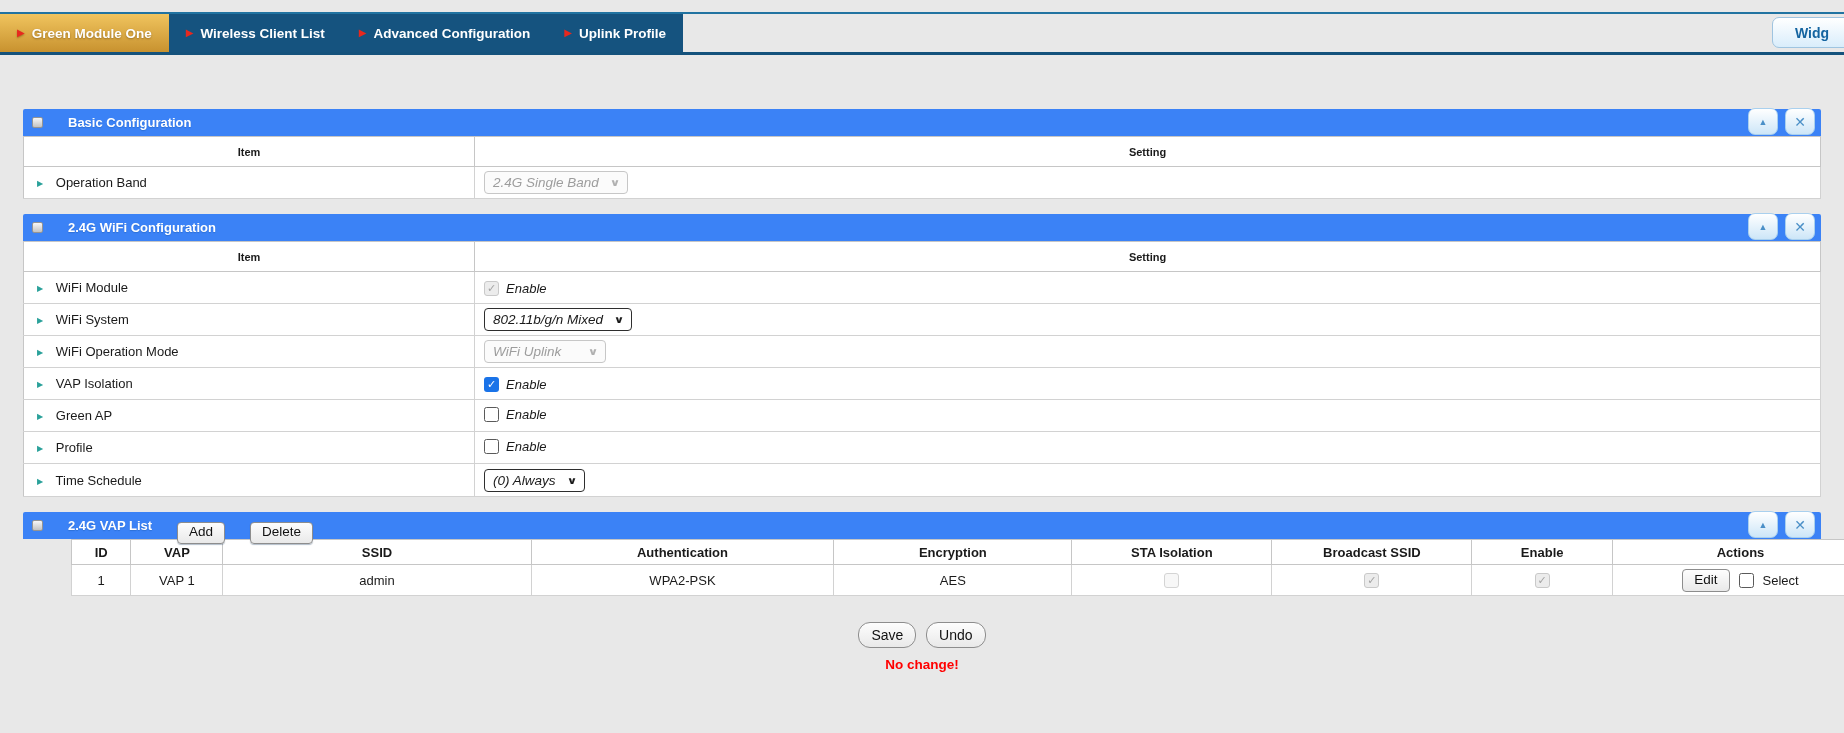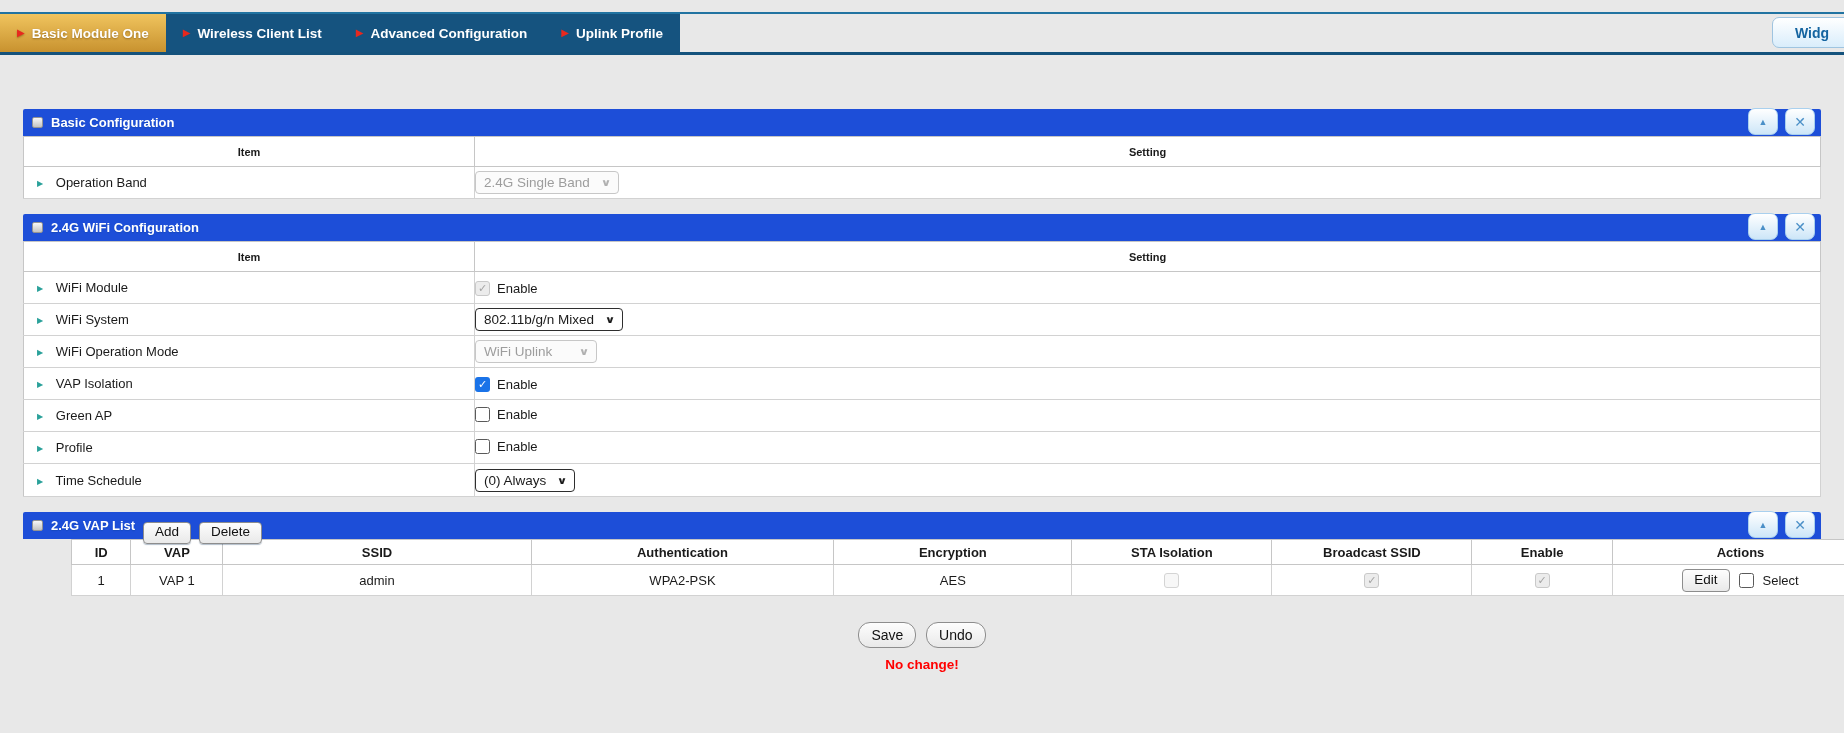--- a/index.html
+++ b/index.html
@@ -25,22 +25,22 @@
     color: #1464a0; font-weight: bold; font-size: 14px;
     text-align: left; padding-left: 22px;
     font-family: inherit; cursor: pointer;
   }
 
   
   .content { margin: 0 23px; }
   .section { margin-top: 15px; }
   .section.first { margin-top: 54px; }
   .sec-header {
-    background: #1d4ed8; height: 27px;
-    display: flex; align-items: center; gap: 8px;
+    background: #3b82f6; height: 27px;
+    display: flex; align-items: center; gap: 25px;
     padding: 0 9px; position: relative;
     border-radius: 2px 2px 0 0;
   }
   .sec-square {
     width: 11px; height: 11px; flex: 0 0 auto;
     background: linear-gradient(#f7f7f7, #c3c3c3);
     border: 1px solid #949494; border-radius: 2px;
   }
   .sec-title { color: #ffffff; font-weight: bold; font-size: 13px; text-shadow: 0 1px 1px rgba(0,60,120,.25); white-space: nowrap; }
   .sec-winbtns { position: absolute; right: 6px; top: -1px; display: flex; gap: 7px; }
@@ -55,21 +55,21 @@
   .winbtn .up { font-size: 9px; }
   .winbtn .x  { font-size: 14px; }
 
   
   table.cfg { width: 100%; border-collapse: collapse; background: #ffffff; border: 1px solid #b0b0b0; table-layout: fixed; }
   table.cfg th { border: 1px solid #c6c6c6; height: 30px; font-size: 11px; font-weight: bold; text-align: center; background:#ffffff; }
   table.cfg td { border: 1px solid #d2d2d2; border-left: 1px solid #c6c6c6; height: 32px; background: #ffffff; }
   table.cfg .col-item { width: 25.1%; }
   td.item-cell { padding-left: 13px; font-size: 13px; }
   td.item-cell .bullet { color: #2aa19a; font-size: 8px; margin-right: 9px; vertical-align: 1px; }
-  td.setting-cell { padding-left: 0; }
+  td.setting-cell { padding-left: 9px; font-style: italic; }
 
   
   .selectbox {
     display: inline-flex; align-items: center; justify-content: space-between;
     min-height: 23px; border: 1px solid #2e2e2e; border-radius: 4px;
     background: #ffffff; padding: 1px 8px; gap: 12px; font-size: 13.5px;
     cursor: pointer;
   }
   .selectbox .chev { font-size: 10px; font-weight: bold; transform: scaleX(1.3); }
   .selectbox.disabled { border-color: #c7c7c7; background: #fbfbfb; color: #9d9d9d; cursor: default; }
@@ -108,21 +108,21 @@
   .footer .btn { font-size: 14px; height: 26px; padding: 2px 12px; margin: 0 3px; border-radius: 12px; }
   .status-msg { margin-top: 9px; text-align: center; font-weight: bold; font-size: 13.5px; color: #ff0000; }
 </style>
 </head>
 <body>
 
 <div class="topbar">
   <div class="tabs">
     <div class="tab active">
       <span class="tab-arrow">▶</span>
-      <span>Basic Module One</span>
+      <span>Green Module One</span>
     </div>
     <div class="tab">
       <span class="tab-arrow">▶</span>
       <span>Wireless Client List</span>
     </div>
     <div class="tab">
       <span class="tab-arrow">▶</span>
       <span>Advanced Configuration</span>
     </div>
     <div class="tab">

